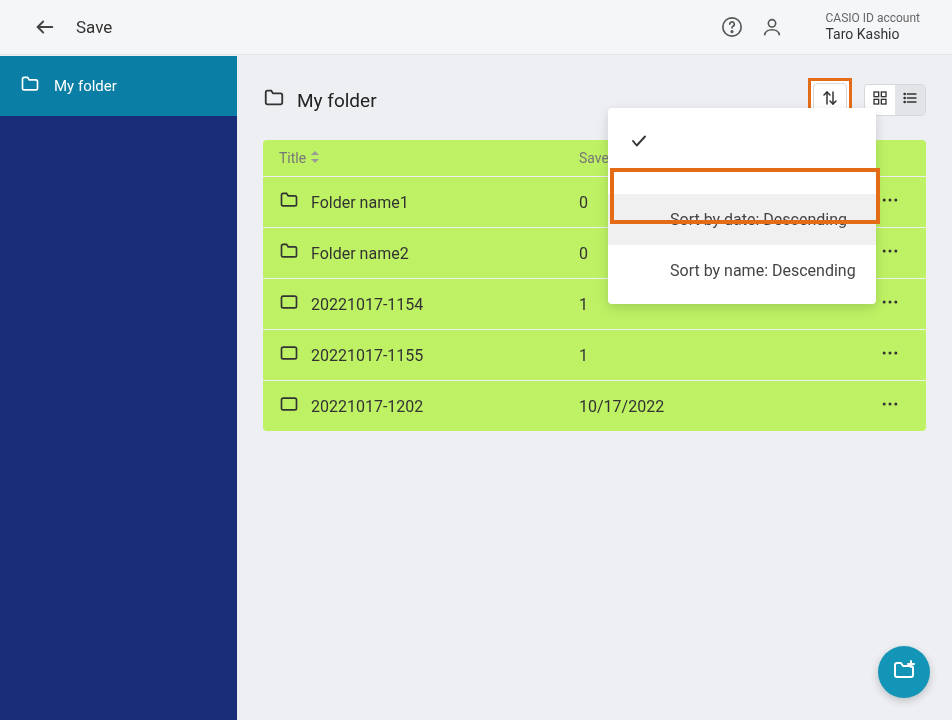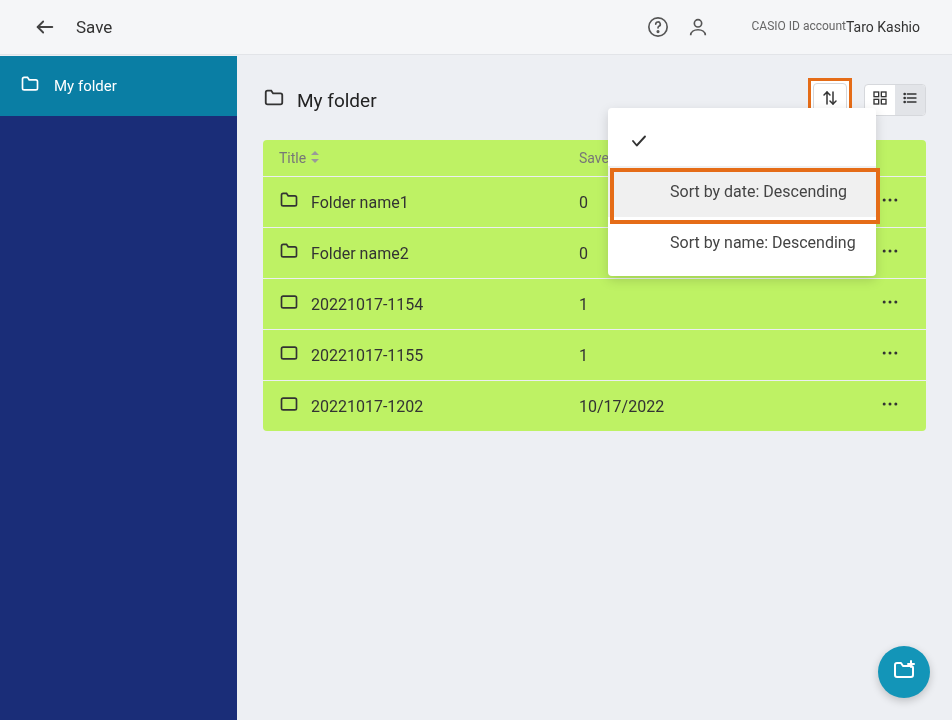--- a/index.html
+++ b/index.html
@@ -41,21 +41,21 @@
     }
     .icon-btn {
       width: 26px;
       height: 26px;
       display: flex;
       align-items: center;
       justify-content: center;
     }
     .account-info {
       display: flex;
-      flex-direction: row;
+      flex-direction: column;
       line-height: 1.2;
       font-size: 12px;
       color: #666;
       margin-left: 27px;
     }
     .account-name {
       font-size: 14px;
       color: #333;
     }
     
@@ -208,20 +208,21 @@
       color: #444;
       gap: 20px;
     }
     .sort-option .check-slot {
       width: 22px;
       display: flex;
       justify-content: center;
     }
     .sort-option.highlighted {
       background: #f0f0f0;
+      margin-top: 28px;
     }
     .sort-option-outline {
       position: absolute;
       border: 4px solid #e56c17;
       pointer-events: none;
     }
     
     .fab {
       position: absolute;
       bottom: 22px;

